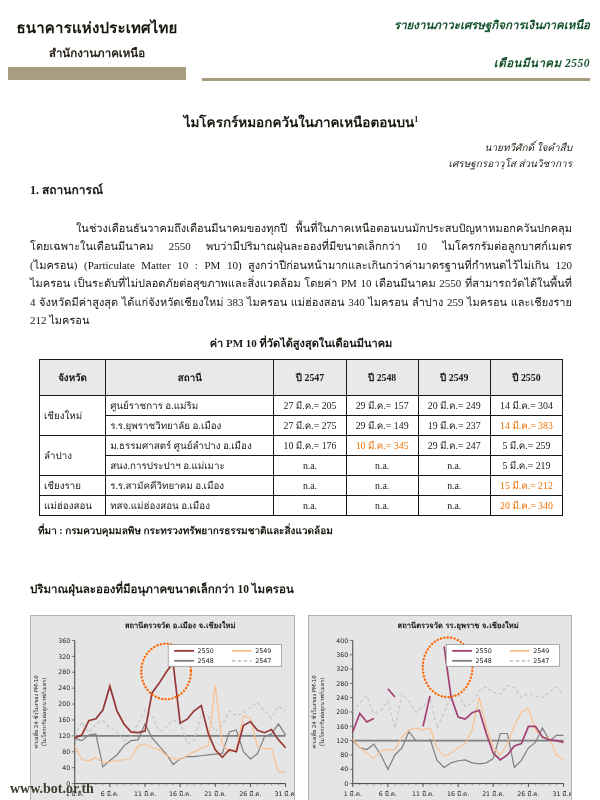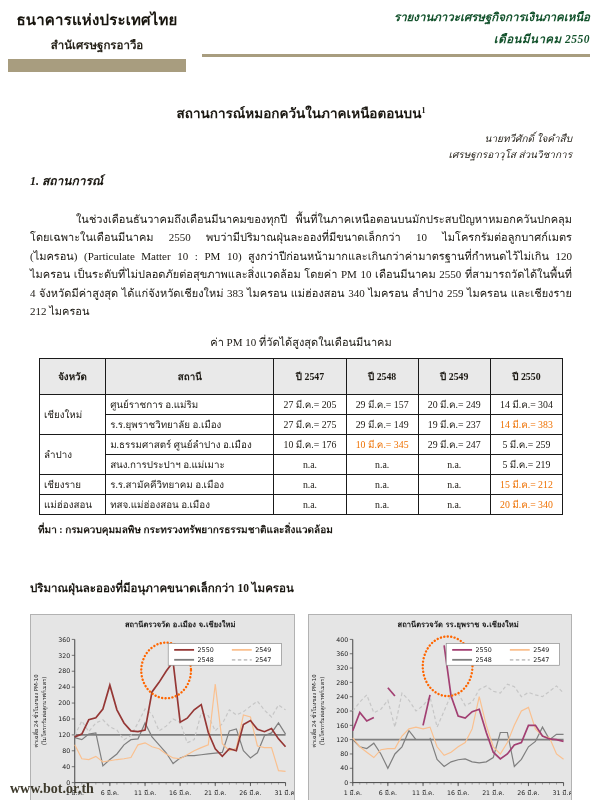--- a/index.html
+++ b/index.html
@@ -1,38 +1,38 @@
 <!DOCTYPE html>
 <html><head>
 <meta charset="utf-8">
 <style>
   * { margin:0; padding:0; box-sizing:border-box; }
   html,body { background:#ffffff; }
   body { font-family:"Liberation Serif", serif; color:#1b1812; }
   .page { width:600px; height:800px; position:relative; background:#ffffff; overflow:hidden; }
 
   
-  .header { display:flex; justify-content:space-between; align-items:flex-start; padding:8px 10px 0 8px; }
+  .header { display:flex; justify-content:space-between; align-items:flex-start; padding:16px 10px 0 8px; }
   .header-left { width:178px; text-align:center; }
   .bank-name { font-size:15px; font-weight:bold; letter-spacing:.2px; color:#16130c; }
   .office-name { font-size:11.5px; font-weight:bold; margin-top:4px; color:#27231a; }
   .tan-bar { height:13px; background:#a89d7f; margin-top:5px; }
   .header-right { flex:1; margin-left:16px; text-align:right; font-style:italic; font-weight:bold; color:#14532d; }
   .report-title { font-size:11.5px; }
-  .report-month { font-size:11.5px; margin-top:4px; letter-spacing:.5px; }
+  .report-month { font-size:11.5px; margin-top:20px; letter-spacing:.5px; }
   .header-rule { height:3px; background:#a89d7f; margin-top:6px; }
 
   .content { padding:0 28px 0 30px; }
   .article-title { text-align:center; font-size:13.5px; font-weight:bold; margin-top:30px; }
   .article-title sup { font-size:8px; }
   .byline { text-align:right; font-style:italic; font-size:10px; line-height:1.55; margin-top:7px; color:#201c14; }
-  .section-heading { font-size:12px; font-weight:bold; margin-top:9px;font-style:italic; }
+  .section-heading { font-size:12px; font-weight:bold; margin-top:9px; }
   .body-paragraph { font-size:11px; line-height:1.68; text-align:justify; margin-top:20px; text-indent:46px; }
 
-  .table-title { text-align:center; font-size:11px; font-weight:normal; margin-top:12px; }
+  .table-title { text-align:center; font-size:11px; font-weight:bold; margin-top:4px; }
   table.pm10 { border-collapse:collapse; margin:7px auto 0 auto; width:524px; font-size:9.8px; }
   table.pm10 th, table.pm10 td { border:1px solid #1a1a1a; padding:2px 4px; }
   table.pm10 th { background:#e9e9e9; font-weight:bold; height:36px; }
   td.col-province { width:66px; padding-left:6px; vertical-align:middle; }
   td.col-station { width:168px; padding-left:6px; }
   td.col-year { width:72px; text-align:center; }
   td.highlight { color:#ee7102; }
   .table-source { font-size:10px; font-weight:bold; margin-top:7px; margin-left:8px; }
 
   .charts-title { text-align:left; font-size:11.5px; font-weight:bold; margin-top:42px; }
@@ -43,32 +43,32 @@
   .site-footer { position:absolute; left:10px; bottom:3px; font-size:14px; font-weight:bold; color:#3e3a2c; }
 </style>
 </head>
 <body>
 
 <div class="page">
 
   <div class="header">
     <div class="header-left">
       <div class="bank-name">ธนาคารแห่งประเทศไทย</div>
-      <div class="office-name">สำนัเศรษฐกรอาวือ</div>
+      <div class="office-name">สำนักงานภาคเหนือ</div>
       <div class="tan-bar"></div>
     </div>
     <div class="header-right">
       <div class="report-title">รายงานภาวะเศรษฐกิจการเงินภาคเหนือ</div>
       <div class="report-month">เดือนมีนาคม  2550</div>
       <div class="header-rule"></div>
     </div>
   </div>
 
   <div class="content">
-    <div class="article-title"><span>สถานการณ์หมอกควันในภาคเหนือตอนบน</span><sup>1</sup></div>
+    <div class="article-title"><span>ไมโครกร์หมอกควันในภาคเหนือตอนบน</span><sup>1</sup></div>
 
     <div class="byline">
       <div>นายทวีศักดิ์  ใจคำสืบ</div>
       <div>เศรษฐกรอาวุโส ส่วนวิชาการ</div>
     </div>
 
     <div class="section-heading">1. สถานการณ์</div>
     <p class="body-paragraph">ในช่วงเดือนธันวาคมถึงเดือนมีนาคมของทุกปี พื้นที่ในภาคเหนือตอนบนมักประสบปัญหาหมอกควันปกคลุม โดยเฉพาะในเดือนมีนาคม 2550 พบว่ามีปริมาณฝุ่นละอองที่มีขนาดเล็กกว่า 10 ไมโครกรัมต่อลูกบาศก์เมตร (ไมครอน) (Particulate Matter 10 : PM 10) สูงกว่าปีก่อนหน้ามากและเกินกว่าค่ามาตรฐานที่กำหนดไว้ไม่เกิน 120 ไมครอน เป็นระดับที่ไม่ปลอดภัยต่อสุขภาพและสิ่งแวดล้อม โดยค่า PM 10 เดือนมีนาคม 2550 ที่สามารถวัดได้ในพื้นที่ 4 จังหวัดมีค่าสูงสุด ได้แก่จังหวัดเชียงใหม่ 383 ไมครอน แม่ฮ่องสอน 340 ไมครอน ลำปาง 259 ไมครอน และเชียงราย 212 ไมครอน</p>
 
     <div class="table-title">ค่า PM 10 ที่วัดได้สูงสุดในเดือนมีนาคม</div>

